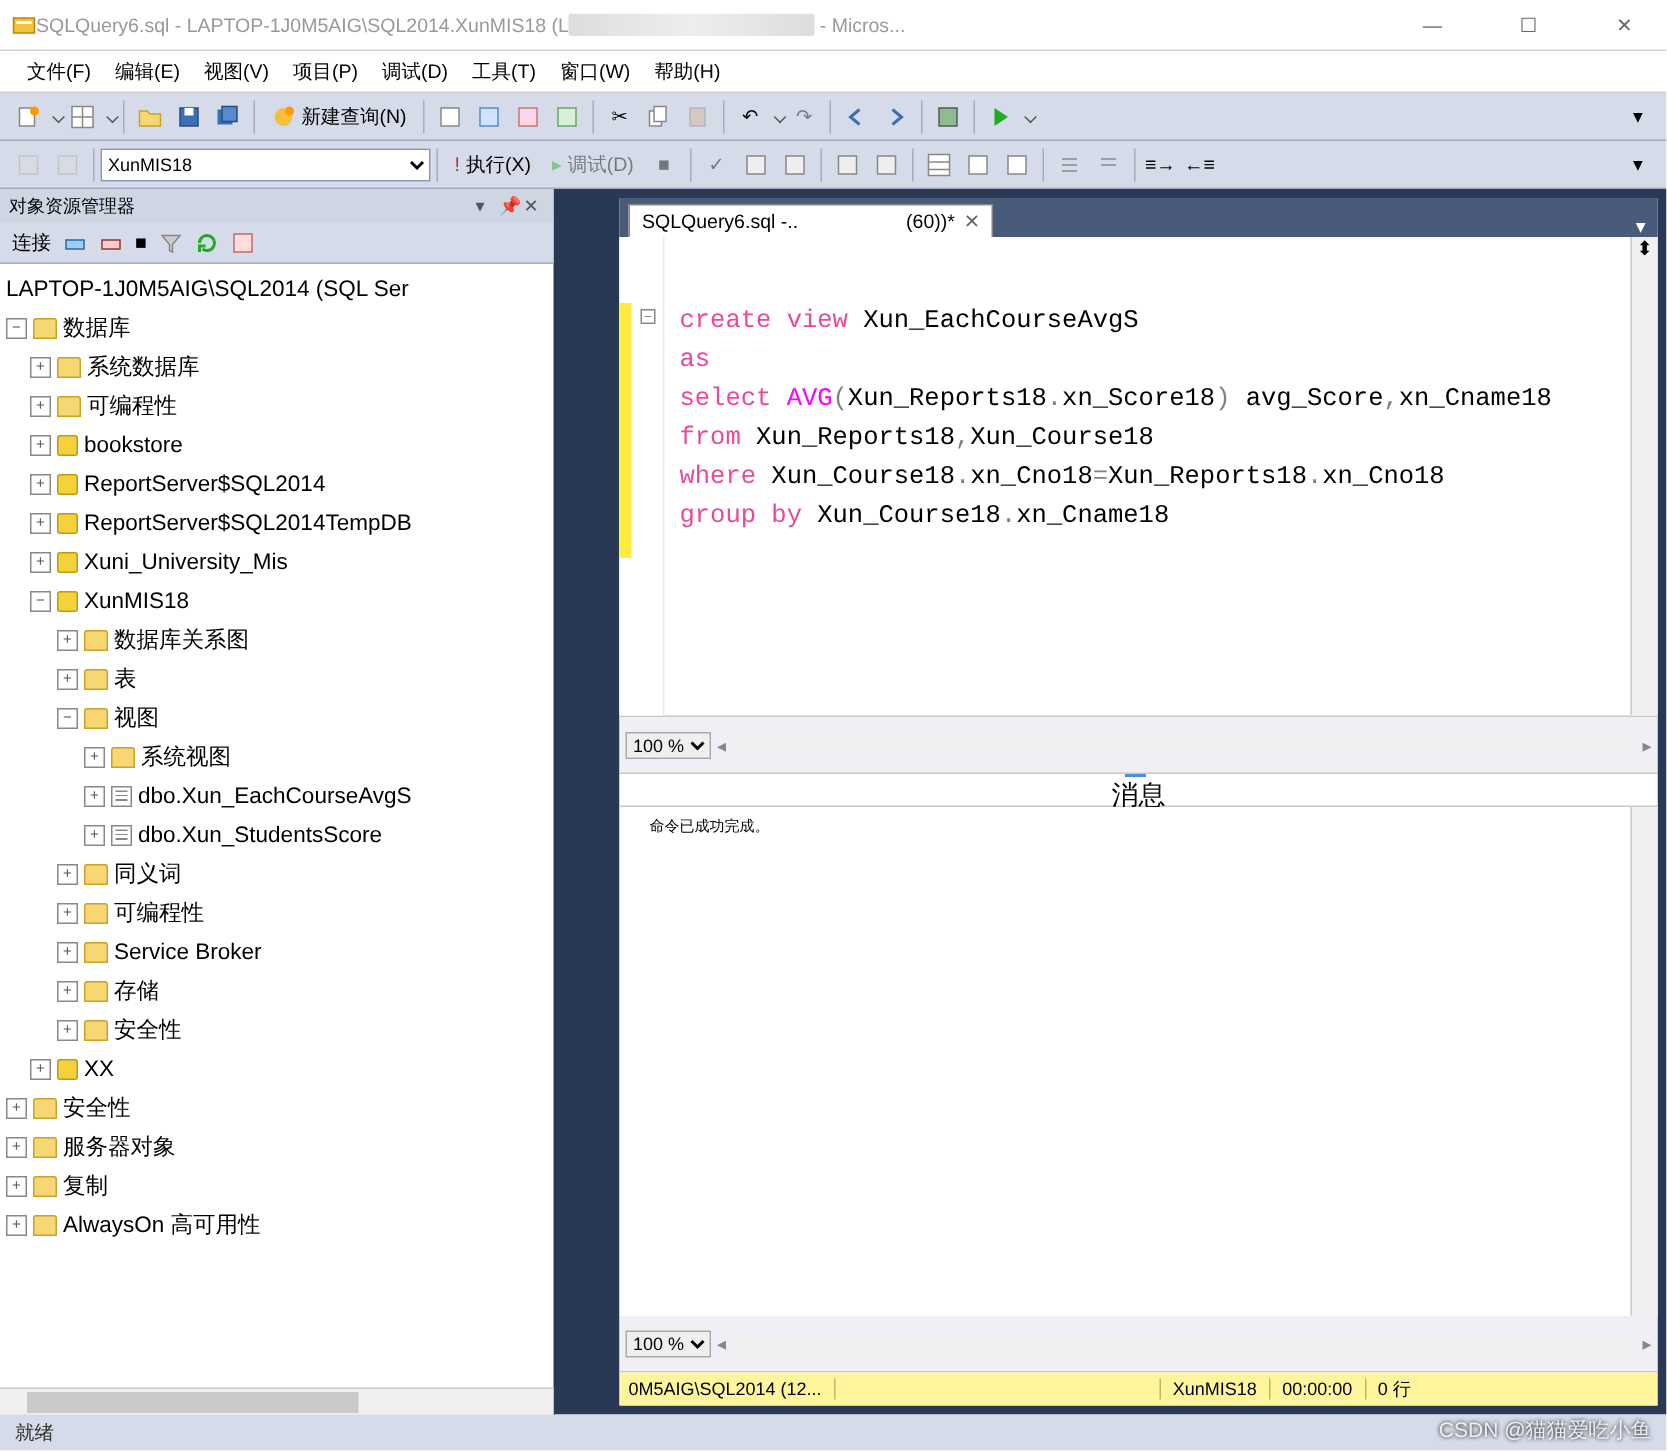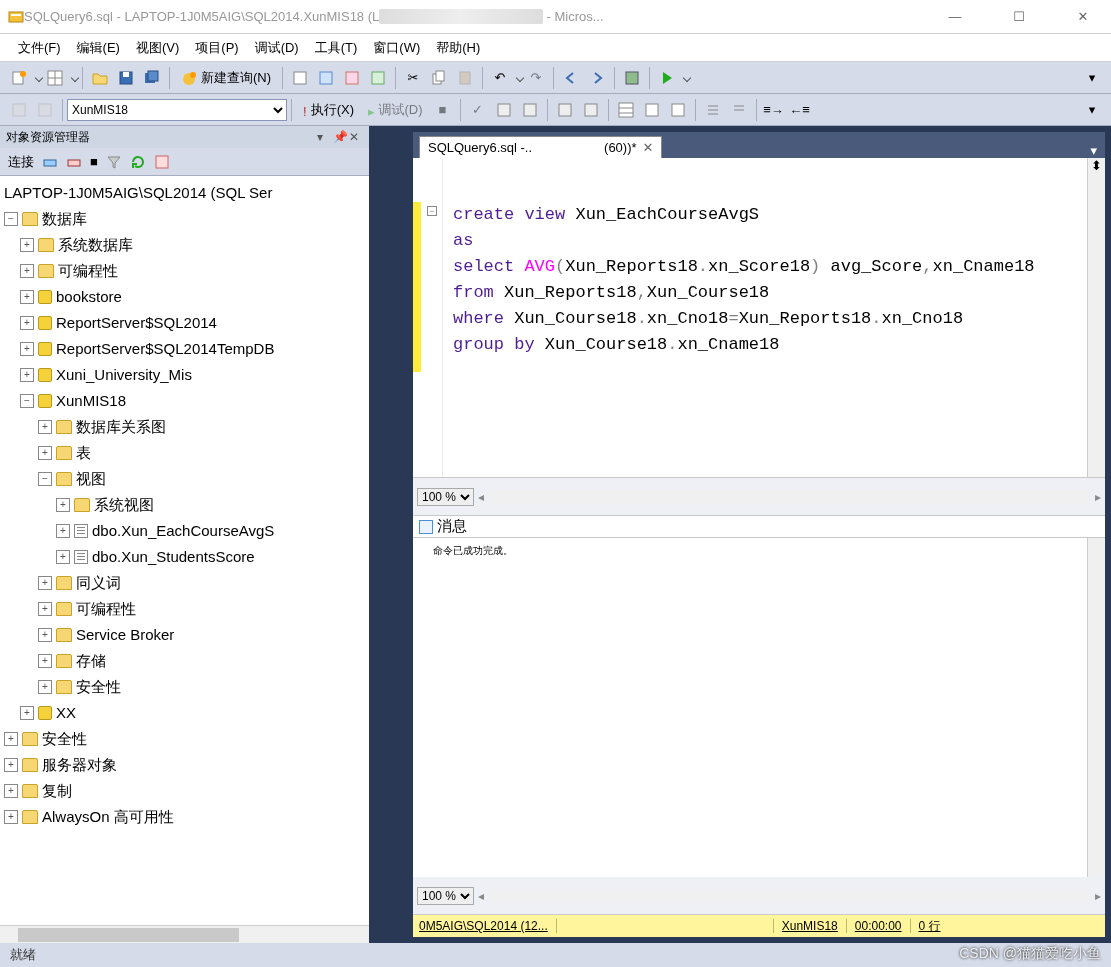--- a/index.html
+++ b/index.html
@@ -13,21 +13,21 @@
 .winbtn { width: 40px; height: 28px; display: flex; align-items: center; justify-content: center; color: #666; cursor: pointer; }
 
 
 .menubar { height: 28px; background: #fff; display: flex; align-items: center; padding: 0 10px; color: #000; border-bottom: 1px solid #d1d1d1; }
 .menubar .item { padding: 3px 8px; cursor: pointer; }
 
 
 .toolbar { background: #d6dbe9; border-bottom: 1px solid #a6abbf; display: flex; align-items: center; padding: 2px 6px; height: 32px; }
 .toolbar .btn { width: 24px; height: 24px; margin: 0 1px; display: inline-flex; align-items: center; justify-content: center; cursor: pointer; border: 1px solid transparent; }
 .toolbar .sep { width: 1px; height: 22px; background: #a6abbf; margin: 0 4px; }
-.toolbar .txtbtn { display: inline-flex; align-items: flex-end; padding: 2px 6px; cursor: pointer; border: 1px solid transparent; }
+.toolbar .txtbtn { display: inline-flex; align-items: center; padding: 2px 6px; cursor: pointer; border: 1px solid transparent; }
 .toolbar .dd { width: 6px; height: 6px; border-right: 1px solid #555; border-bottom: 1px solid #555; transform: rotate(45deg); margin-left: 4px; }
 .toolbar select { background: #fff; border: 1px solid #8a94b8; height: 22px; font-size: 12px; }
 .toolbar .disabled { opacity: 0.45; }
 
 
 .main { display: flex; height: calc(100% - 34px - 28px - 32px - 32px - 24px); background: #293955; gap: 37px; }
 
 
 .panel { width: 370px; background: #fff; display: flex; flex-direction: column; border-right: 1px solid #293955; }
 .panel-header { height: 22px; background: #ced6e4; display: flex; align-items: center; padding: 0 6px; font-size: 12px; }
@@ -56,37 +56,37 @@
 .tab .blur { background: linear-gradient(90deg,#ccc,#eee,#ccc); padding: 0 30px; border-radius: 2px; }
 .tab .close { cursor: pointer; color: #666; }
 .tabstrip .spacer { flex: 1; }
 .tabstrip .overflow { color: #fff; padding: 0 8px; cursor: pointer; }
 
 .code-pane { flex: 0 0 auto; height: 320px; display: flex; background: #fff; border-bottom: 1px solid #c9c9c9; }
 .gutter { width: 30px; background: #fff; border-right: 1px solid #eaeaea; position: relative; }
 .gutter .mark { position: absolute; left: 0; top: 44px; width: 8px; height: 170px; background: #ffeb3b; }
 .gutter .collapse { position: absolute; left: 14px; top: 48px; width: 10px; height: 10px; border: 1px solid #888; color: #888; font-size: 9px; text-align: center; line-height: 9px; cursor: pointer; }
 .code { flex: 1; font-family: Consolas, "Courier New", monospace; font-size: 17px; line-height: 26px; padding: 44px 10px 10px 10px; white-space: pre; overflow: auto; }
-.kw { color: #4c1d95; }
+.kw { color: #ec4899; }
 .fn { color: #ff00ff; }
 .gr { color: #808080; }
 .scroll-v { width: 18px; background: #f0f0f0; border-left: 1px solid #ccc; position: relative; }
 .scroll-v .up { position: absolute; top: 0; left: 0; right: 0; height: 18px; text-align: center; }
 
 .zoombar { height: 38px; background: #eef0f5; border-bottom: 1px solid #c9c9c9; display: flex; align-items: center; padding: 0 4px; font-size: 12px; }
 .zoombar select { border: 1px solid #aaa; font-size: 12px; }
 .zoombar .track { flex: 1; height: 14px; background: #f0f0f0; margin: 0 6px; position: relative; }
 .zoombar .arrow { color: #888; cursor: pointer; }
 
-.msg-header { height: 22px; background: #fff; border-bottom: 1px solid #c9c9c9; display: flex; align-items: center; padding: 0 6px; font-size: 15px; }
+.msg-header { height: 22px; background: #fff; border-bottom: 1px solid #c9c9c9; display: flex; align-items: center; padding: 0 6px; font-size: 18px; flex-direction: column; }
 .msg-header .ico { width: 14px; height: 14px; border: 1px solid #4a90d9; background: #eaf3fc; margin-right: 4px; }
 .msg-body { flex: 1; background: #fff; padding: 6px 20px; font-size: 10px; position: relative; }
 .msg-scroll-v { position: absolute; right: 0; top: 0; bottom: 0; width: 18px; background: #f0f0f0; border-left: 1px solid #ccc; }
 
-.statusbar-yellow { height: 22px; background: #fff59d; display: flex; align-items: center; padding: 0 6px; font-size: 12px; gap: 8px; text-decoration: underline; }
+.statusbar-yellow { height: 22px; background: #fff59d; display: flex; align-items: center; padding: 0 6px; font-size: 12px; gap: 8px; }
 .statusbar-yellow .blur { background: linear-gradient(90deg,#d8ce80,#ece5a8,#d8ce80); padding: 0 100px; border-radius: 2px; }
 .statusbar-yellow .sep { width: 1px; height: 14px; background: #bdb76b; }
 
 .statusbar { height: 24px; background: #d6dbe9; display: flex; align-items: center; padding: 0 10px; color: #333; font-size: 13px; }
 
 .watermark { position: absolute; right: 10px; bottom: 4px; color: rgba(255,255,255,0.85); font-size: 14px; text-shadow: 0 0 3px #000; }
 
 
 .sicon { width: 16px; height: 16px; }
 </style>

